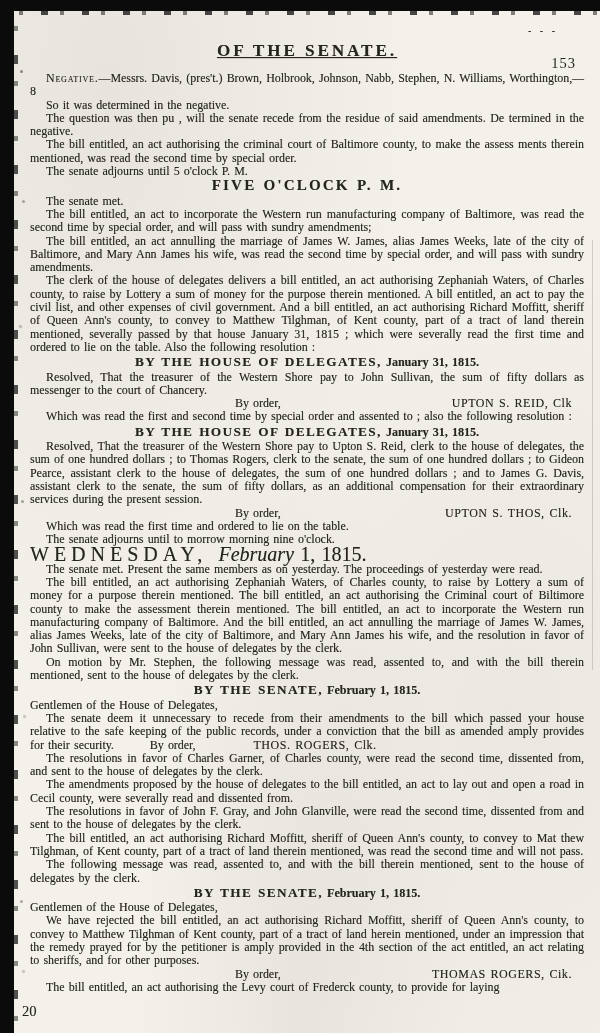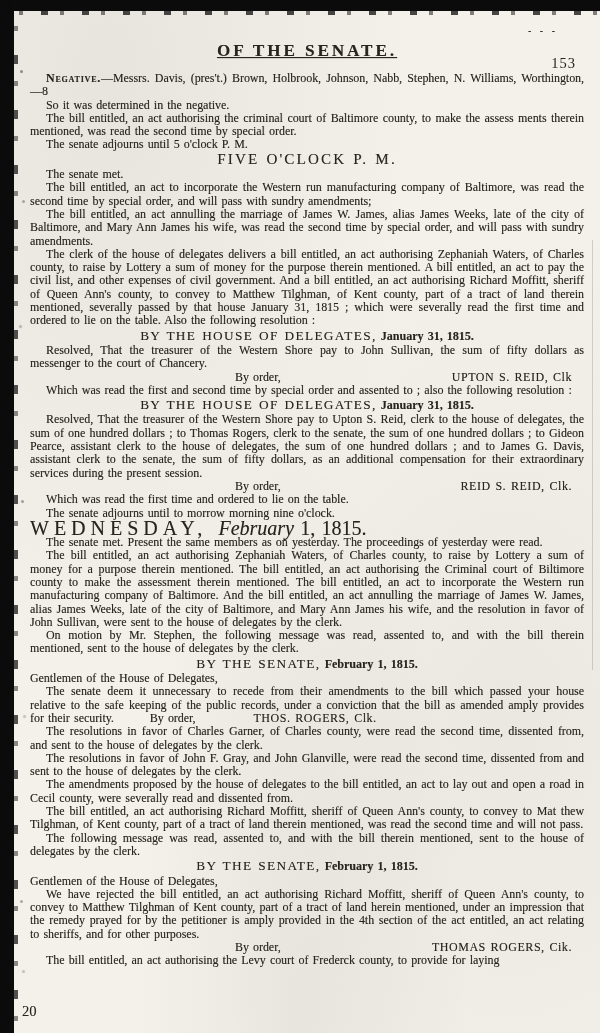--- a/index.html
+++ b/index.html
@@ -30,24 +30,24 @@
   .paper{position:absolute;left:14px;top:11px;right:0;bottom:0;padding:20px 16px 0 16px;box-sizing:border-box;}
 
   .corner-mark{position:absolute;top:14px;right:42px;font-size:10px;letter-spacing:3px;font-weight:bold;color:#1d1b18;}
   .running-title{text-align:center;font-size:17px;font-weight:bold;letter-spacing:3px;margin-top:10px;
     text-shadow:.4px .4px 0 rgba(35,30,25,.4);text-decoration:underline;}
   .page-number{position:absolute;top:44px;right:24px;font-size:14.5px;letter-spacing:1px;}
 
   .page-body{margin-top:11px;font-size:11.9px;line-height:13.3px;text-align:justify;
     word-spacing:1.2px;text-shadow:.3px .3px 0 rgba(40,36,30,.35);}
   .para{margin:0;text-indent:16px;}
-  .lead-sc{font-variant:small-caps;letter-spacing:.8px;font-weight:bold;}
+  .lead-sc{font-variant:small-caps;letter-spacing:.8px;}
   .lead-it{}
   .h-center{text-align:center;margin:1px 0;text-indent:0;}
-  .h-caps{font-size:13.2px;font-weight:normal;letter-spacing:1.4px;margin-top:15px;}
+  .h-caps{font-size:13.2px;font-weight:bold;letter-spacing:1.4px;margin-top:15px;}
   .h-large .h-caps{font-size:15px;letter-spacing:2.2px;}
   .h-date{font-size:12px;font-weight:bold;}
   .h-day{text-align:left;margin:2px 0 1px 0;font-size:20px;}
   .day-caps{letter-spacing:5px;}
   .day-italic{font-style:italic;}
   .byline{display:flex;margin:0;}
   .by-order{margin-left:37%;}
   .clerk{margin-left:auto;margin-right:12px;letter-spacing:.6px;}
   .salutation{margin:0;}
   .inline-by{padding-left:36px;}
@@ -65,20 +65,21 @@
   <div class="scratch"></div>
 
   <div class="paper">
     <div class="corner-mark">- - -</div>
     <div class="running-title">OF THE SENATE.</div>
     <div class="page-number">153</div>
 
     <div class="page-body">
       <p class="para"><span class="lead-sc">Negative.</span><span>—Messrs. Davis, (pres't.) Brown, Holbrook, Johnson, Nabb, Stephen, N. Williams, Worthington,—8</span></p>
       <p class="para">So it was determined in the negative.</p>
+      <p class="para">The question was then pu , will the senate recede from the residue of said amendments. De termined in the negative.</p>
       <p class="para">The bill entitled, an act authorising the criminal court of Baltimore county, to make the assess ments therein mentioned, was read the second time by special order.</p>
       <p class="para">The senate adjourns until 5 o'clock P. M.</p>
 
       <div class="h-center h-large"><span class="h-caps">FIVE O'CLOCK P. M.</span></div>
 
       <p class="para">The senate met.</p>
       <p class="para">The bill entitled, an act to incorporate the Western run manufacturing company of Baltimore, was read the second time by special order, and will pass with sundry amendments;</p>
       <p class="para">The bill entitled, an act annulling the marriage of James W. James, alias James Weeks, late of the city of Baltimore, and Mary Ann James his wife, was read the second time by special order, and will pass with sundry amendments.</p>
       <p class="para">The clerk of the house of delegates delivers a bill entitled, an act authorising Zephaniah Waters, of Charles county, to raise by Lottery a sum of money for the purpose therein mentioned. A bill entitled, an act to pay the civil list, and other expenses of civil government. And a bill entitled, an act authorising Richard Moffitt, sheriff of Queen Ann's county, to convey to Matthew Tilghman, of Kent county, part of a tract of land therein mentioned, severally passed by that house January 31, 1815 ; which were severally read the first time and ordered to lie on the table. Also the following resolution :</p>
 
@@ -92,41 +93,41 @@
         </div>
 
       <p class="para">Which was read the first and second time by special order and assented to ; also the following resolution :</p>
 
       <div class="h-center"><span class="h-caps">BY THE HOUSE OF DELEGATES,</span><span class="h-date"> January 31, 1815.</span></div>
 
       <p class="para"><span class="lead-it">Resolved, </span><span>That the treasurer of the Western Shore pay to Upton S. Reid, clerk to the house of delegates, the sum of one hundred dollars ; to Thomas Rogers, clerk to the senate, the sum of one hundred dollars ; to Gideon Pearce, assistant clerk to the house of delegates, the sum of one hundred dollars ; and to James G. Davis, assistant clerk to the senate, the sum of fifty dollars, as an additional compensation for their extraordinary services during the present session.</span></p>
 
       <div class="byline">
           <span class="by-order">By order,</span>
-          <span class="clerk">REID S. REID, Clk.</span>
+          <span class="clerk">UPTON S. THOS, Clk.</span>
         </div>
 
       <p class="para">Which was read the first time and ordered to lie on the table.</p>
       <p class="para">The senate adjourns until to morrow morning nine o'clock.</p>
 
       <div class="h-day"><span class="day-caps">WEDNESDAY, </span><span class="day-italic">February</span><span> 1, 1815.</span></div>
 
       <p class="para">The senate met.  Present the same members as on yesterday.  The proceedings of yesterday were read.</p>
       <p class="para">The bill entitled, an act authorising Zephaniah Waters, of Charles county, to raise by Lottery a sum of money for a purpose therein mentioned.  The bill entitled, an act authorising the Criminal court of Biltimore county to make the assessment therein mentioned.  The bill entitled, an act to incorporate the Western run manufacturing company of Baltimore.  And the bill entitled, an act annulling the marriage of James W. James, alias James Weeks, late of the city of Baltimore, and Mary Ann James his wife, and the resolution in favor of John Sullivan, were sent to the house of delegates by the clerk.</p>
       <p class="para">On motion by Mr. Stephen, the following message was read, assented to, and with the bill therein mentioned, sent to the house of delegates by the clerk.</p>
 
       <div class="h-center"><span class="h-caps">BY THE SENATE,</span><span class="h-date"> February 1, 1815.</span></div>
 
       <p class="salutation">Gentlemen of the House of Delegates,</p>
 
       <p class="para"><span>The senate deem it unnecessary to recede from their amendments to the bill which passed your house relative to the safe keeping of the public records, under a conviction that the bill as amended amply provides for their security.</span><span class="inline-by">By order,</span><span class="inline-name">THOS. ROGERS, Clk.</span></p>
 
       <p class="para">The resolutions in favor of Charles Garner, of Charles county, were read the second time, dissented from, and sent to the house of delegates by the clerk.</p>
+      <p class="para">The amendments proposed by the house of delegates to the bill entitled, an act to lay out and open a road in Cecil county, were severally read and dissented from.</p>
       <p class="para">The resolutions in favor of John F. Gray, and John Glanville, were read the second time, dissented from and sent to the house of delegates by the clerk.</p>
-      <p class="para">The amendments proposed by the house of delegates to the bill entitled, an act to lay out and open a road in Cecil county, were severally read and dissented from.</p>
       <p class="para">The bill entitled, an act authorising Richard Moffitt, sheriff of Queen Ann's county, to convey to Mat thew Tilghman, of Kent county, part of a tract of land therein mentioned, was read the second time and will not pass.</p>
       <p class="para">The following message was read, assented to, and with the bill therein mentioned, sent to the house of delegates by the clerk.</p>
 
       <div class="h-center"><span class="h-caps">BY THE SENATE,</span><span class="h-date"> February 1, 1815.</span></div>
 
       <p class="salutation">Gentlemen of the House of Delegates,</p>
 
       <p class="para">We have rejected the bill entitled, an act authorising Richard Moffitt, sheriff of Queen Ann's county, to convey to Matthew Tilghman of Kent county, part of a tract of land herein mentioned, under an impression that the remedy prayed for by the petitioner is amply provided in the 4th section of the act entitled, an act relating to sheriffs, and for other purposes.</p>
 
       <div class="byline">

